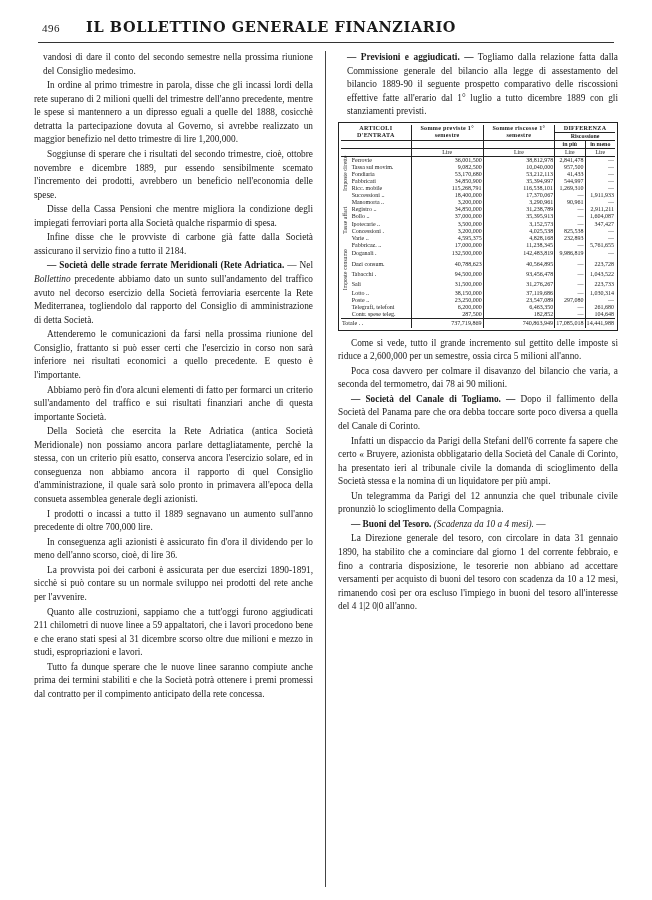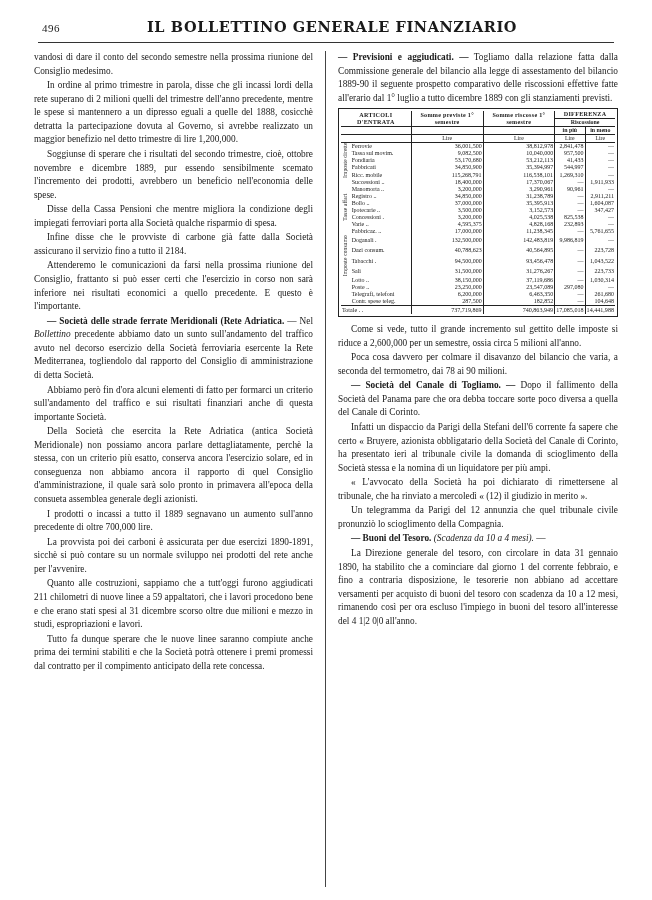--- a/index.html
+++ b/index.html
@@ -33,21 +33,21 @@
   .folio {
     font-family: "Liberation Serif", serif;
     font-size: 11px;
     font-weight: normal;
     width: 44px;
     padding-left: 8px;
     letter-spacing: 0.5px;
   }
   .header-title {
     flex: 1;
-    text-align: center;
+    text-align: left;
     font-family: "DejaVu Serif", serif;
     font-weight: bold;
     font-size: 14.5px;
     letter-spacing: 0.6px;
     padding-right: 40px;
     white-space: nowrap;
   }
   .rule {
     border-top: 1px solid #333;
     margin: 2px 4px 8px 4px;
@@ -72,21 +72,21 @@
   .col.right {
     padding-left: 12px;
   }
   p {
     margin: 0 0 1px 0;
     text-indent: 13px;
     text-align: justify;
     -webkit-hyphens: auto;
     hyphens: auto;
   }
-  p.noindent { text-indent: 0; }
+  p.noindent { text-indent: 0; margin-left: 9px; }
   .sec-head {
     font-weight: bold;
   }
   .italic { font-style: italic; }
   
   .table-wrap {
     margin: 3px 0 6px 0;
     border: 1px solid #222;
     padding: 2px 2px 2px 2px;
     font-size: 6.0px;
@@ -164,32 +164,33 @@
   <div class="rule"></div>
 
   <div class="columns">
 
     <div class="col left">
       <p class="noindent">vandosi di dare il conto del secondo semestre nella prossima riunione del Consiglio medesimo.</p>
       <p>In ordine al primo trimestre in parola, disse che gli incassi lordi della rete superano di 2 milioni quelli del trimestre dell'anno precedente, mentre le spese si mantennero a un dipresso eguali a quelle del 1888, cosicchè detratta la partecipazione dovuta al Governo, si avrebbe realizzato un maggior benefizio nel detto trimestre di lire 1,200,000.</p>
       <p>Soggiunse di sperare che i risultati del secondo trimestre, cioè, ottobre novembre e dicembre 1889, pur essendo sensibilmente scemato l'incremento dei prodotti, avrebbero un beneficio nell'economia delle spese.</p>
       <p>Disse della Cassa Pensioni che mentre migliora la condizione degli impiegati ferroviari porta alla Società qualche risparmio di spesa.</p>
       <p>Infine disse che le provviste di carbone già fatte dalla Società assicurano il servizio fino a tutto il 2184.</p>
-      <p>Attenderemo le comunicazioni da farsi nella prossima riunione del Consiglio, frattanto si può esser certi che l'esercizio in corso non sarà inferiore nei risultati economici a quello precedente. E questo è l'importante.</p>
-
       <p>
         <span class="sec-head">— Società delle strade ferrate Meridionali (Rete Adriatica.</span>
         <span>— Nel</span>
         <span class="italic">Bollettino</span>
         <span>precedente abbiamo dato un sunto sull'andamento del traffico avuto nel decorso esercizio della Società ferroviaria esercente la Rete Mediterranea, togliendolo dal rapporto del Consiglio di amministrazione di detta Società.</span>
       </p>
 
+      <p>Attenderemo le comunicazioni da farsi nella prossima riunione del Consiglio, frattanto si può esser certi che l'esercizio in corso non sarà inferiore nei risultati economici a quello precedente. E questo è l'importante.</p>
+
       <p>Abbiamo però fin d'ora alcuni elementi di fatto per formarci un criterio sull'andamento del traffico e sui risultati finanziari anche di questa importante Società.</p>
       <p>Della Società che esercita la Rete Adriatica (antica Società Meridionale) non possiamo ancora parlare dettagliatamente, perchè la stessa, con un criterio più esatto, conserva ancora l'esercizio solare, ed in conseguenza non abbiamo ancora il rapporto di quel Consiglio d'amministrazione, il quale sarà solo pronto in primavera all'epoca della consueta assemblea generale degli azionisti.</p>
       <p>I prodotti o incassi a tutto il 1889 segnavano un aumento sull'anno precedente di oltre 700,000 lire.</p>
+      <p>In conseguenza agli azionisti è assicurato fin d'ora il dividendo per lo meno dell'anno scorso, cioè, di lire 36.</p>
       <p>La provvista poi dei carboni è assicurata per due esercizi 1890-1891, sicchè si può contare su un normale sviluppo nei prodotti del rete anche per l'avvenire.</p>
       <p>Quanto alle costruzioni, sappiamo che a tutt'oggi furono aggiudicati 211 chilometri di nuove linee a 59 appaltatori, che i lavori procedono bene e che erano stati spesi al 31 dicembre scorso oltre due milioni e mezzo in studi, espropriazioni e lavori.</p>
       <p>Tutto fa dunque sperare che le nuove linee saranno compiute anche prima dei termini stabiliti e che la Società potrà ottenere i premi promessi dal contratto per il compimento anticipato della rete concessa.</p>
     </div>
 
     <div class="col right">
 
       <p class="noindent">
         <span class="sec-head">— Previsioni e aggiudicati. —</span>
         <span>Togliamo dalla relazione fatta dalla Commissione generale del bilancio alla legge di assestamento del bilancio 1889-90 il seguente prospetto comparativo delle riscossioni effettive fatte all'erario dal 1° luglio a tutto dicembre 1889 con gli stanziamenti previsti.</span>
@@ -391,21 +392,20 @@
       </div>
 
       <p>Come si vede, tutto il grande incremento sul gettito delle imposte si riduce a 2,600,000 per un semestre, ossia circa 5 milioni all'anno.</p>
       <p>Poca cosa davvero per colmare il disavanzo del bilancio che varia, a seconda del termometro, dai 78 ai 90 milioni.</p>
 
       <p>
         <span class="sec-head">— Società del Canale di Togliamo. —</span>
         <span>Dopo il fallimento della Società del Panama pare che ora debba toccare sorte poco diversa a quella del Canale di Corinto.</span>
       </p>
       <p>Infatti un dispaccio da Parigi della Stefani dell'6 corrente fa sapere che certo « Bruyere, azionista obbligatario della Società del Canale di Corinto, ha presentato ieri al tribunale civile la domanda di scioglimento della Società stessa e la nomina di un liquidatore per più ampi.</p>
-      <p>« L'avvocato della Società ha poi dichiarato di rimettersene al tribunale, che ha rinviato a mercoledì « (12) il giudizio in merito ».</p>
       <p>Un telegramma da Parigi del 12 annunzia che quel tribunale civile pronunziò lo scioglimento della Compagnia.</p>
 
       <p>
         <span class="sec-head">— Buoni del Tesoro.</span>
         <span class="italic">(Scadenza da 10 a 4 mesi).</span>
         <span>—</span>
       </p>
       <p>La Direzione generale del tesoro, con circolare in data 31 gennaio 1890, ha stabilito che a cominciare dal giorno 1 del corrente febbraio, e fino a contraria disposizione, le tesorerie non abbiano ad accettare versamenti per acquisto di buoni del tesoro con scadenza da 10 a 12 mesi, rimanendo così per ora escluso l'impiego in buoni del tesoro all'interesse del 4 1|2 0|0 all'anno.</p>
 
     </div>

